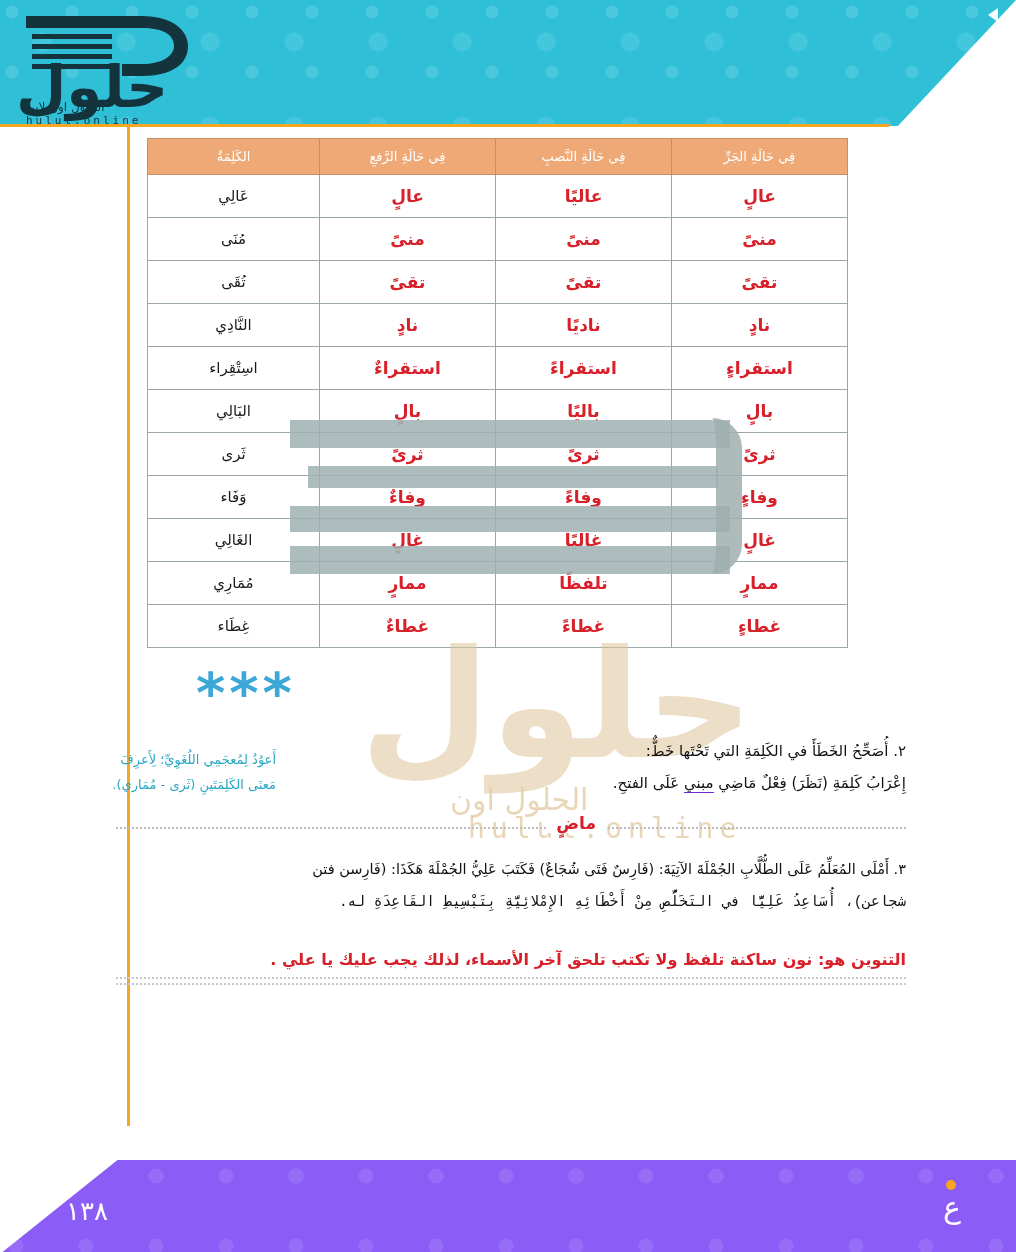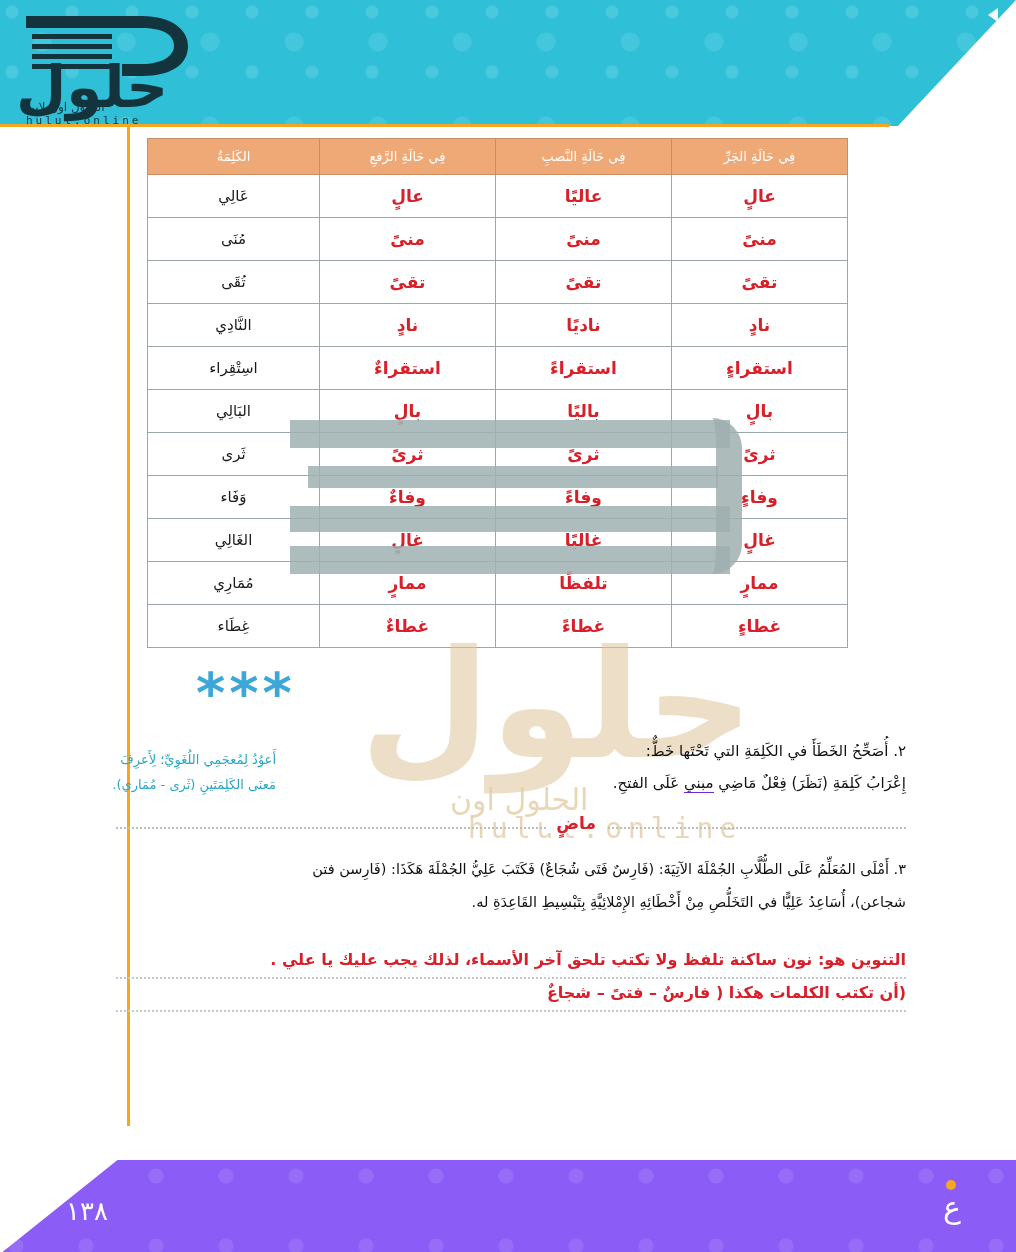--- a/index.html
+++ b/index.html
@@ -296,21 +296,21 @@
     font-weight: bold;
     font-size: 17px;
   }
   .para {
     font-size: 14.5px;
     line-height: 2.3;
     text-align: right;
     color: #111;
     margin-top: 18px;
   }
-  .para .indent2 { display: block; }
+  .para .indent2 { display: block; font-family: Liberation Mono, monospace; }
   .final-answer {
     margin-top: 26px;
     text-align: right;
     color: #d8202a;
     font-weight: bold;
     font-size: 16px;
     line-height: 1.7;
   }
   .final-answer .l1, .final-answer .l2 { display: block; }
   .dotline {
@@ -468,21 +468,20 @@
 
   <div class="para">
     <span class="num">٣.</span>
     <span>أَمْلَى المُعَلِّمُ عَلَى الطُّلَّابِ الجُمْلَةَ الآتِيَةَ:  (فَارِسٌ فَتَى شُجَاعٌ) فَكَتَبَ عَلِيُّ الجُمْلَةَ هَكَذَا:  (فَارِسن فتن</span>
     <span class="indent2">شجاعن)، أُسَاعِدُ عَلِيًّا في التَخَلُّصِ مِنْ أَخْطَائِهِ الإِمْلائِيَّةِ بِتَبْسِيطِ القَاعِدَةِ له.</span>
   </div>
 
   <div class="final-answer">
     <span class="l1">التنوين هو: نون ساكنة تلفظ ولا تكتب تلحق آخر الأسماء، لذلك يجب عليك يا علي .</span>
     <div class="dotline"></div>
-    <span class="l2">(أن تكتب الكلمات هكذا ( فارسٌ – فتىً – شجاعٌ</span>
     <div class="dotline"></div>
   </div>
 
 </div>
 
 <div class="bottom-band">
   <div class="pattern"></div>
   <div class="white-cut"></div>
   <div class="page-number">١٣٨</div>
   <div class="corner-badge">ع</div>

